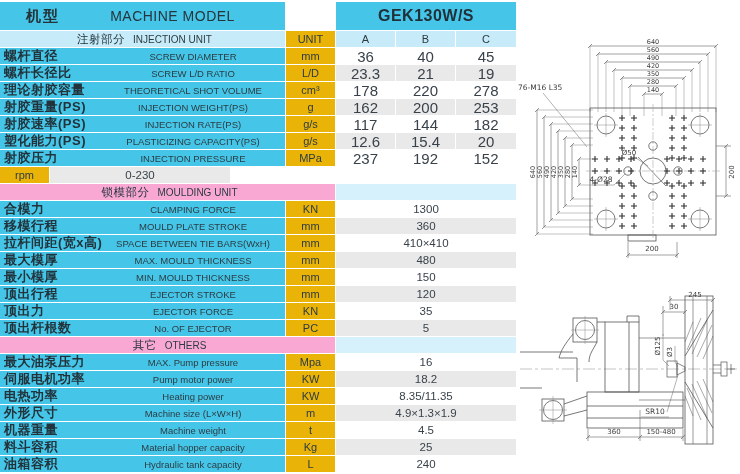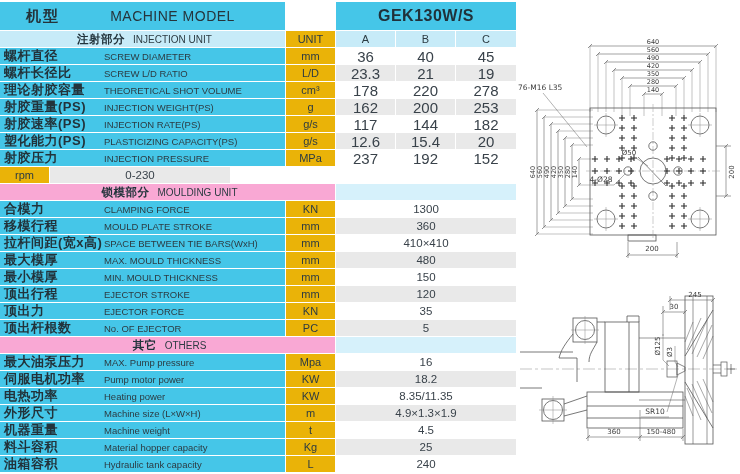--- a/index.html
+++ b/index.html
@@ -13,30 +13,30 @@
   .hen{flex:1;text-align:center;font-size:14px;color:#26343b;letter-spacing:.5px;}
   .hgap{width:50px;background:#fff;}
   .hval{width:181px;background:#45c6e8;display:flex;align-items:center;justify-content:center;
         font-size:16px;font-weight:600;color:#20313a;letter-spacing:.5px;text-align:right;}
   .r{display:flex;height:17px;}
   .r>div{box-sizing:border-box;border-right:1px solid #fff;border-bottom:1px solid #fff;
          display:flex;align-items:center;justify-content:center;overflow:hidden;}
   .lab{width:286px;background:#45c6e8;justify-content:flex-start;}
   .cn{min-width:100px;padding-left:4px;font-size:13px;font-weight:700;letter-spacing:.5px;
       color:#22333b;white-space:nowrap;}
-  .en{flex:1;font-size:9.5px;color:#2c3b42;white-space:nowrap;padding-right:3px;}
+  .en{flex:1;text-align:center;font-size:9.5px;color:#2c3b42;white-space:nowrap;padding-right:3px;}
   .unit{width:50px;background:#eab308;font-size:11px;color:#2c3b42;}
   .v{width:60px;font-size:15px;color:#39424a;}
   .vc{width:61px;}
   .vm{width:181px;font-size:11.5px;color:#39424a;display:flex;align-items:center;justify-content:center;}
   .bg-w{background:#fff;}
   .bg-g{background:#e9e9e9;}
   .sec{width:286px;background:#c7ebf8;justify-content:flex-start;gap:8px;}
   .secw{width:336px;background:#f9a8d4;justify-content:flex-start;gap:8px;}
-  .scn{font-size:11.5px;font-weight:700;letter-spacing:.5px;color:#22333b;padding-left:4px;white-space:nowrap;}
+  .scn{font-size:11.5px;font-weight:400;letter-spacing:.5px;color:#22333b;padding-left:4px;white-space:nowrap;}
   .sen{font-size:10px;color:#2c3b42;white-space:nowrap;}
   .hsec{background:#c7ebf8;font-size:11px;color:#2c3b42;}
   .vsec{background:#d6f1fb;}
   .dwg{position:absolute;left:517px;top:0;}
   .dwg text{font-family:"DejaVu Sans","Liberation Sans",sans-serif;fill:#3c3c3c;}
 </style>
 </head>
 <body>
 
 <div class="sheet">

